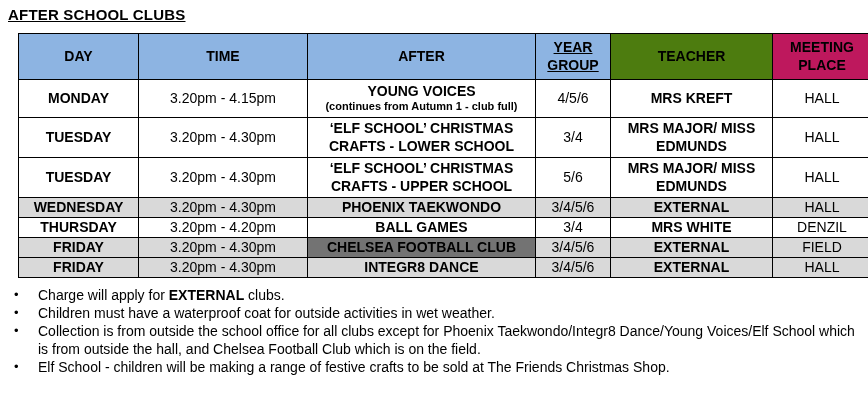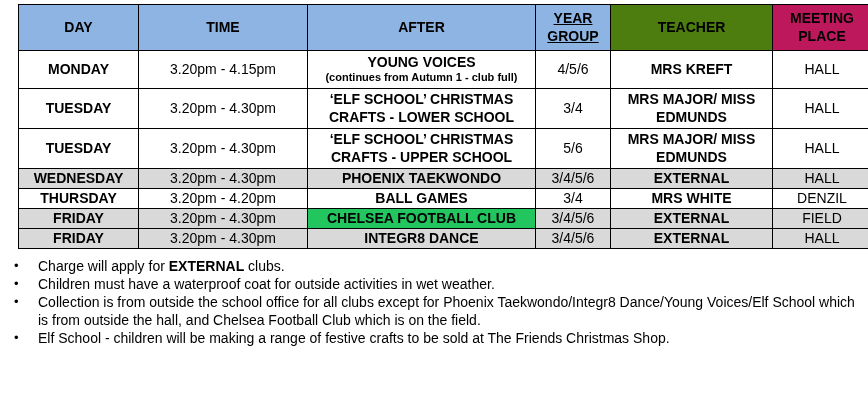--- a/index.html
+++ b/index.html
@@ -72,20 +72,21 @@
     font-size: 13px;
   }
   .note-text { flex: 1; }
   .note-text b { font-weight: bold; }
 </style>
 </head>
 <body>
 
 <div class="page">
 
+  <div class="title">AFTER SCHOOL CLUBS</div>
 
   <table class="clubs">
     <colgroup>
       <col style="width:120px">
       <col style="width:169px">
       <col style="width:228px">
       <col style="width:75px">
       <col style="width:162px">
       <col style="width:99px">
     </colgroup>
@@ -139,21 +140,21 @@
         <td class="day">THURSDAY</td>
         <td class="time">3.20pm - 4.20pm</td>
         <td class="club">BALL GAMES</td>
         <td class="year">3/4</td>
         <td class="teacher">MRS WHITE</td>
         <td class="place">DENZIL</td>
       </tr>
       <tr class="h26 highlight">
         <td class="day" style="background: rgb(217, 217, 217);">FRIDAY</td>
         <td class="time" style="background: rgb(217, 217, 217);">3.20pm - 4.30pm</td>
-        <td class="club" style="background: #22c55e;">CHELSEA FOOTBALL CLUB</td>
+        <td class="club" style="background: #737373;">CHELSEA FOOTBALL CLUB</td>
         <td class="year" style="background: rgb(217, 217, 217);">3/4/5/6</td>
         <td class="teacher" style="background: rgb(217, 217, 217);">EXTERNAL</td>
         <td class="place" style="background: rgb(217, 217, 217);">FIELD</td>
       </tr>
       <tr class="h26 highlight">
         <td class="day" style="background: rgb(217, 217, 217);">FRIDAY</td>
         <td class="time" style="background: rgb(217, 217, 217);">3.20pm - 4.30pm</td>
         <td class="club" style="background: rgb(217, 217, 217);">INTEGR8 DANCE</td>
         <td class="year" style="background: rgb(217, 217, 217);">3/4/5/6</td>
         <td class="teacher" style="background: rgb(217, 217, 217);">EXTERNAL</td>

